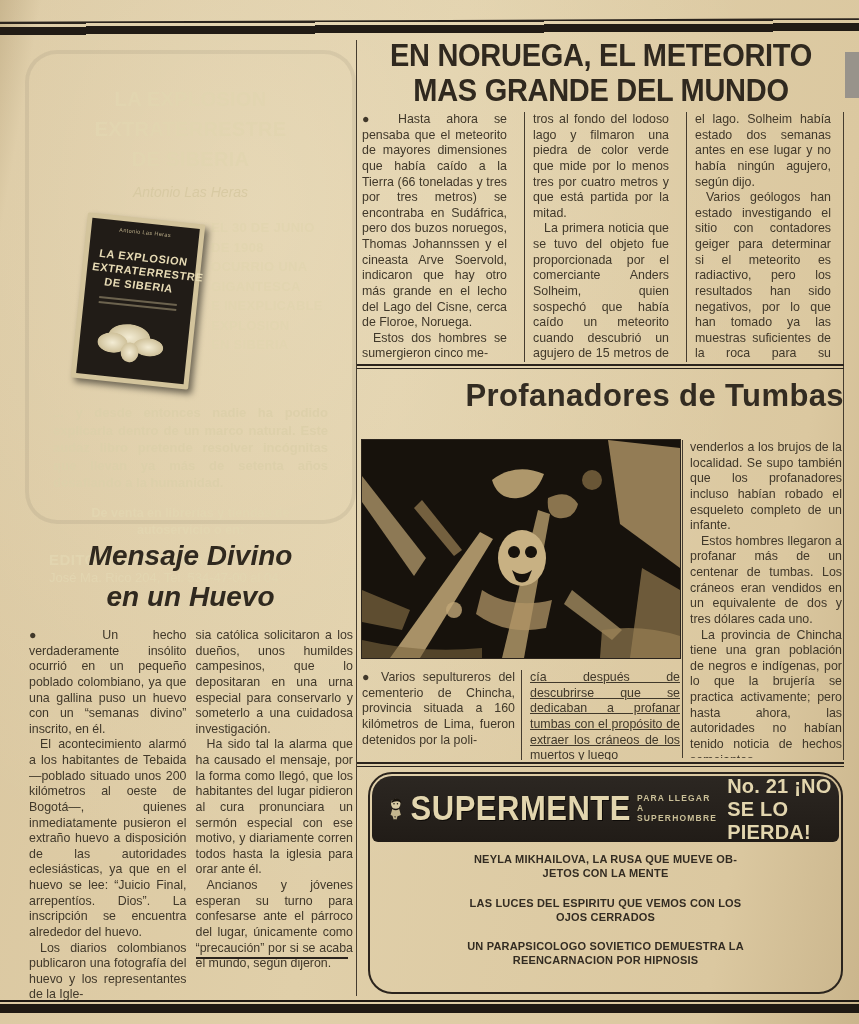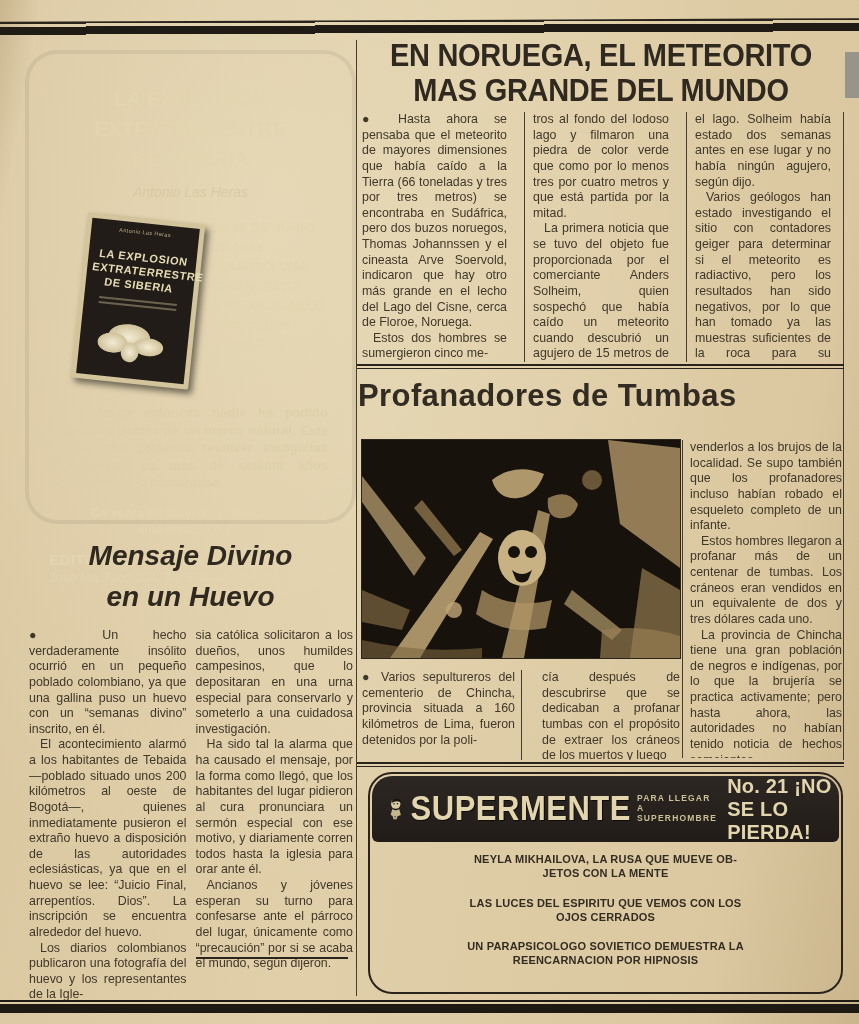--- a/index.html
+++ b/index.html
@@ -58,27 +58,27 @@
     font-size:29px; font-weight:700; color:#30291f; line-height:1.1; letter-spacing:-.3px;
     transform:scaleY(1.08); }
   #meteorito-cols { position:absolute; left:362px; top:112px; width:480px; height:250px; display:flex;gap:12px; }
   .news-col { font-size:12.4px; line-height:1.26; text-align:justify; color:#40382a; overflow:hidden; }
   .news-col p { margin:0; }
   .news-col p.ind { text-indent:11px; }
   #meteorito-cols .news-col { width:150px; padding:0 5px 0 0; }
   #meteorito-cols .news-col + .news-col { border-left:1px solid #453c2f; padding-left:8px; }
 
   
-  #profanadores-headline { position:absolute; left:358px; top:378px; width:486px; text-align:left;
+  #profanadores-headline { position:absolute; left:358px; top:378px; width:486px; text-align:right;
     font-size:31px; font-weight:700; color:#332c22; letter-spacing:.4px; }
   #grave-photo { position:absolute; left:362px; top:440px; width:318px; height:218px;
     outline:1px solid #2b241d; }
   #photo-caption { position:absolute; left:362px; top:670px; width:318px; height:90px; display:flex; }
   #photo-caption .news-col { width:159px; padding-right:6px; }
-  #photo-caption .news-col + .news-col { border-left:1px solid #453c2f; padding-left:20px; padding-right:0; }
+  #photo-caption .news-col + .news-col { border-left:1px solid #453c2f; padding-left:8px; padding-right:0;text-decoration:underline; }
   #profanadores-col { position:absolute; left:690px; top:440px; width:152px; height:318px; }
   #profanadores-vline { position:absolute; left:682px; top:440px; width:1px; height:318px; background:#453c2f; }
 
   
   #mensaje-headline { position:absolute; left:29px; top:536px; width:323px; text-align:center;
     font-size:28px; font-weight:700; font-style:italic; color:#30291f; line-height:1.45; }
   #mensaje-cols { position:absolute; left:29px; top:628px; width:324px; height:374px; display:flex; }
   #mensaje-cols .news-col { width:158px; }
   #mensaje-cols .news-col + .news-col { margin-left:9px; }
 
@@ -144,21 +144,21 @@
   </div>
 
   <div id="meteorito-headline" class="prelines">EN NORUEGA, EL METEORITO
 MAS GRANDE DEL MUNDO</div>
   <div id="meteorito-cols">
     <div class="news-col">
       <p>● Hasta ahora se pensaba que el meteorito de mayores dimensiones que había caído a la Tierra (66 toneladas y tres por tres metros) se encontraba en Sudáfrica, pero dos buzos noruegos, Thomas Johannssen y el cineasta Arve Soervold, indicaron que hay otro más grande en el lecho del Lago del Cisne, cerca de Floroe, Noruega.</p>
       <p class="ind">Estos dos hombres se sumergieron cinco me-</p>
     </div>
     <div class="news-col">
-      <p>tros al fondo del lodoso lago y filmaron una piedra de color verde que como por lo menos tres por cuatro metros y que está partida por la mitad.</p>
+      <p>tros al fondo del lodoso lago y filmaron una piedra de color verde que mide por lo menos tres por cuatro metros y que está partida por la mitad.</p>
       <p class="ind">La primera noticia que se tuvo del objeto fue proporcionada por el comerciante Anders Solheim, quien sospechó que había caído un meteorito cuando descubrió un agujero de 15 metros de diámetro en la gruesa capa de hielo que cubría</p>
     </div>
     <div class="news-col">
       <p>el lago. Solheim había estado dos semanas antes en ese lugar y no había ningún agujero, según dijo.</p>
       <p class="ind">Varios geólogos han estado investigando el sitio con contadores geiger para determinar si el meteorito es radiactivo, pero los resultados han sido negativos, por lo que han tomado ya las muestras suficientes de la roca para su investigación más detallada.</p>
     </div>
   </div>
   <div class="hrule" id="rule-meteorito"></div>
 
   <div id="profanadores-headline">Profanadores de Tumbas</div>

